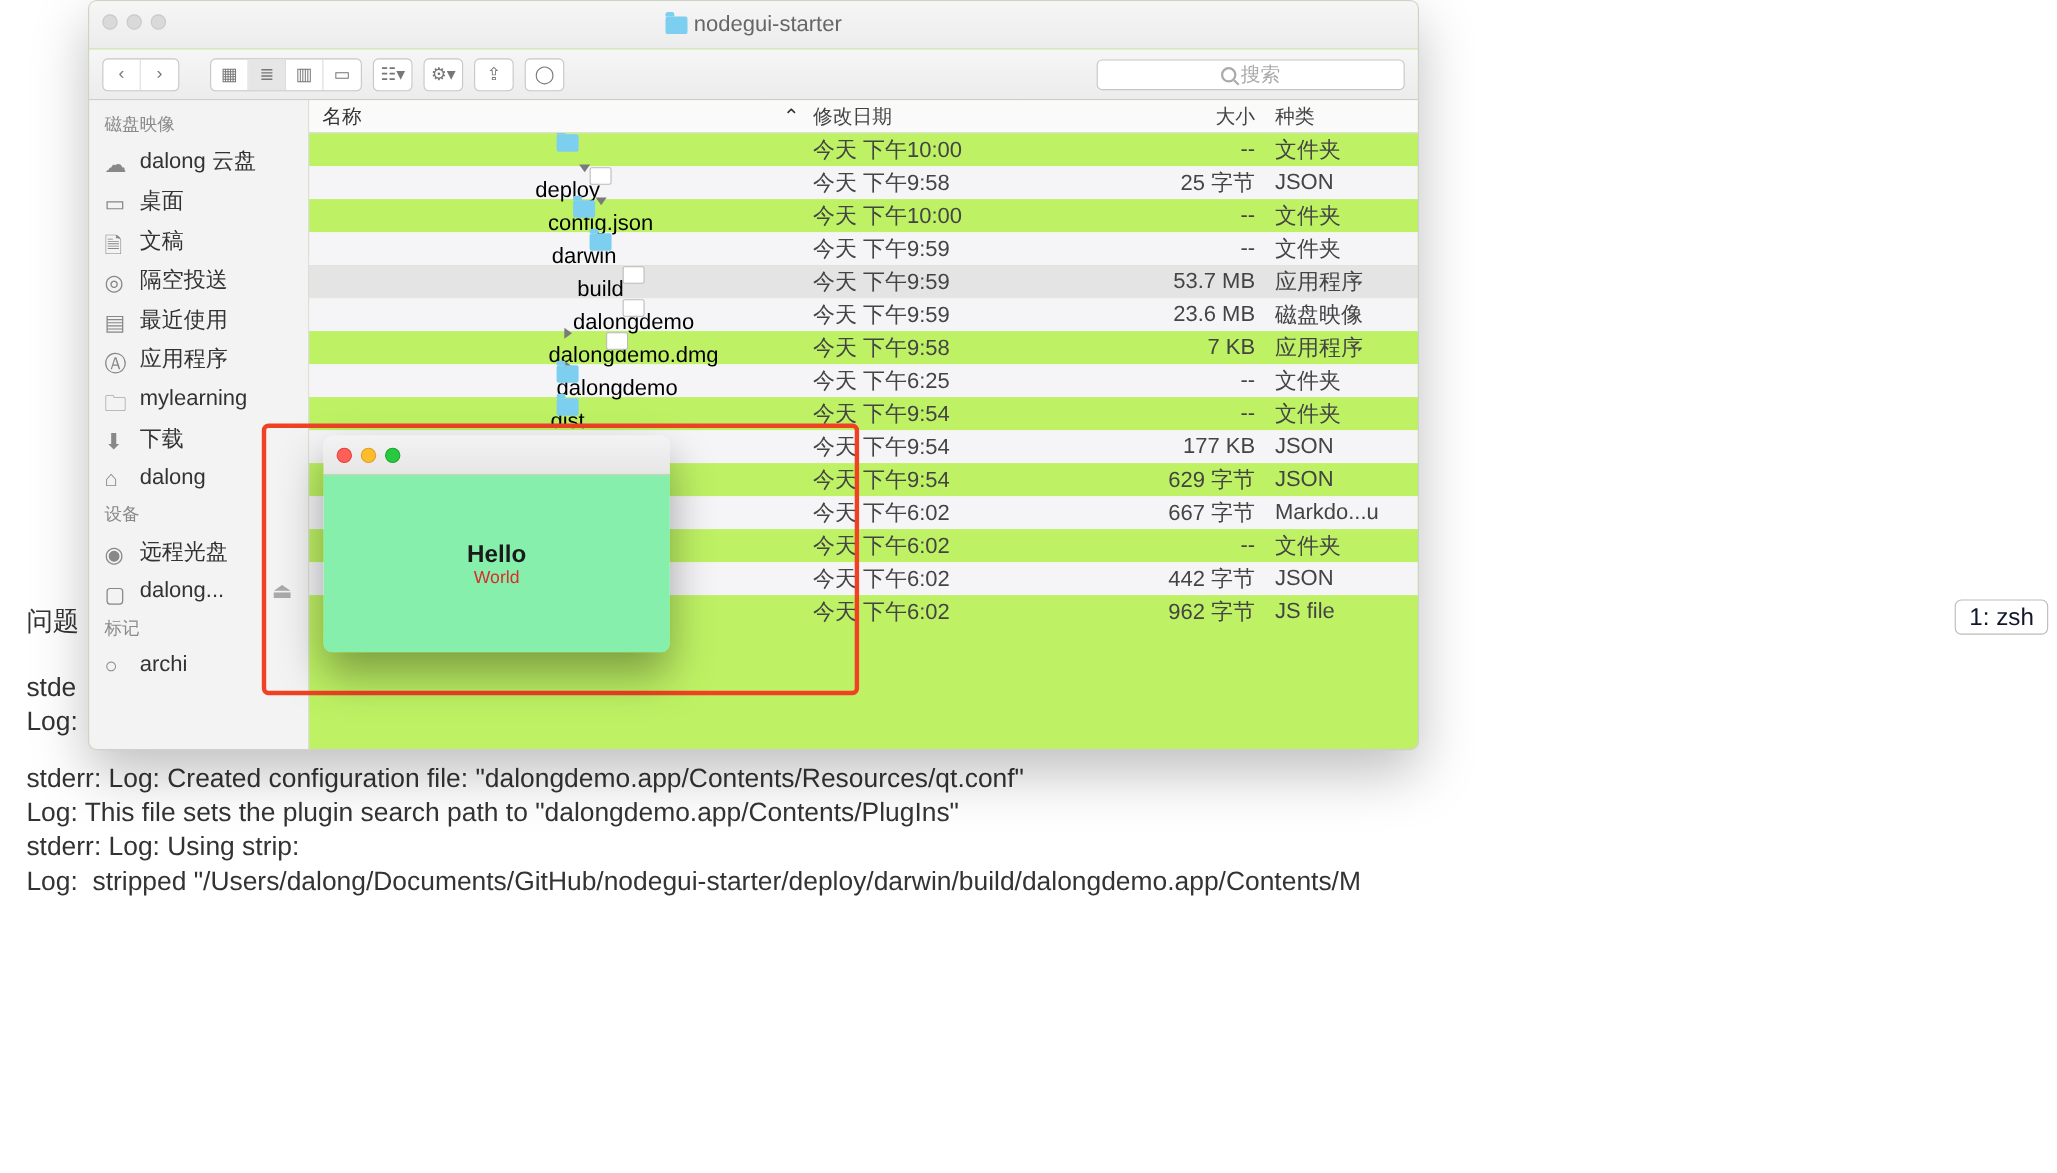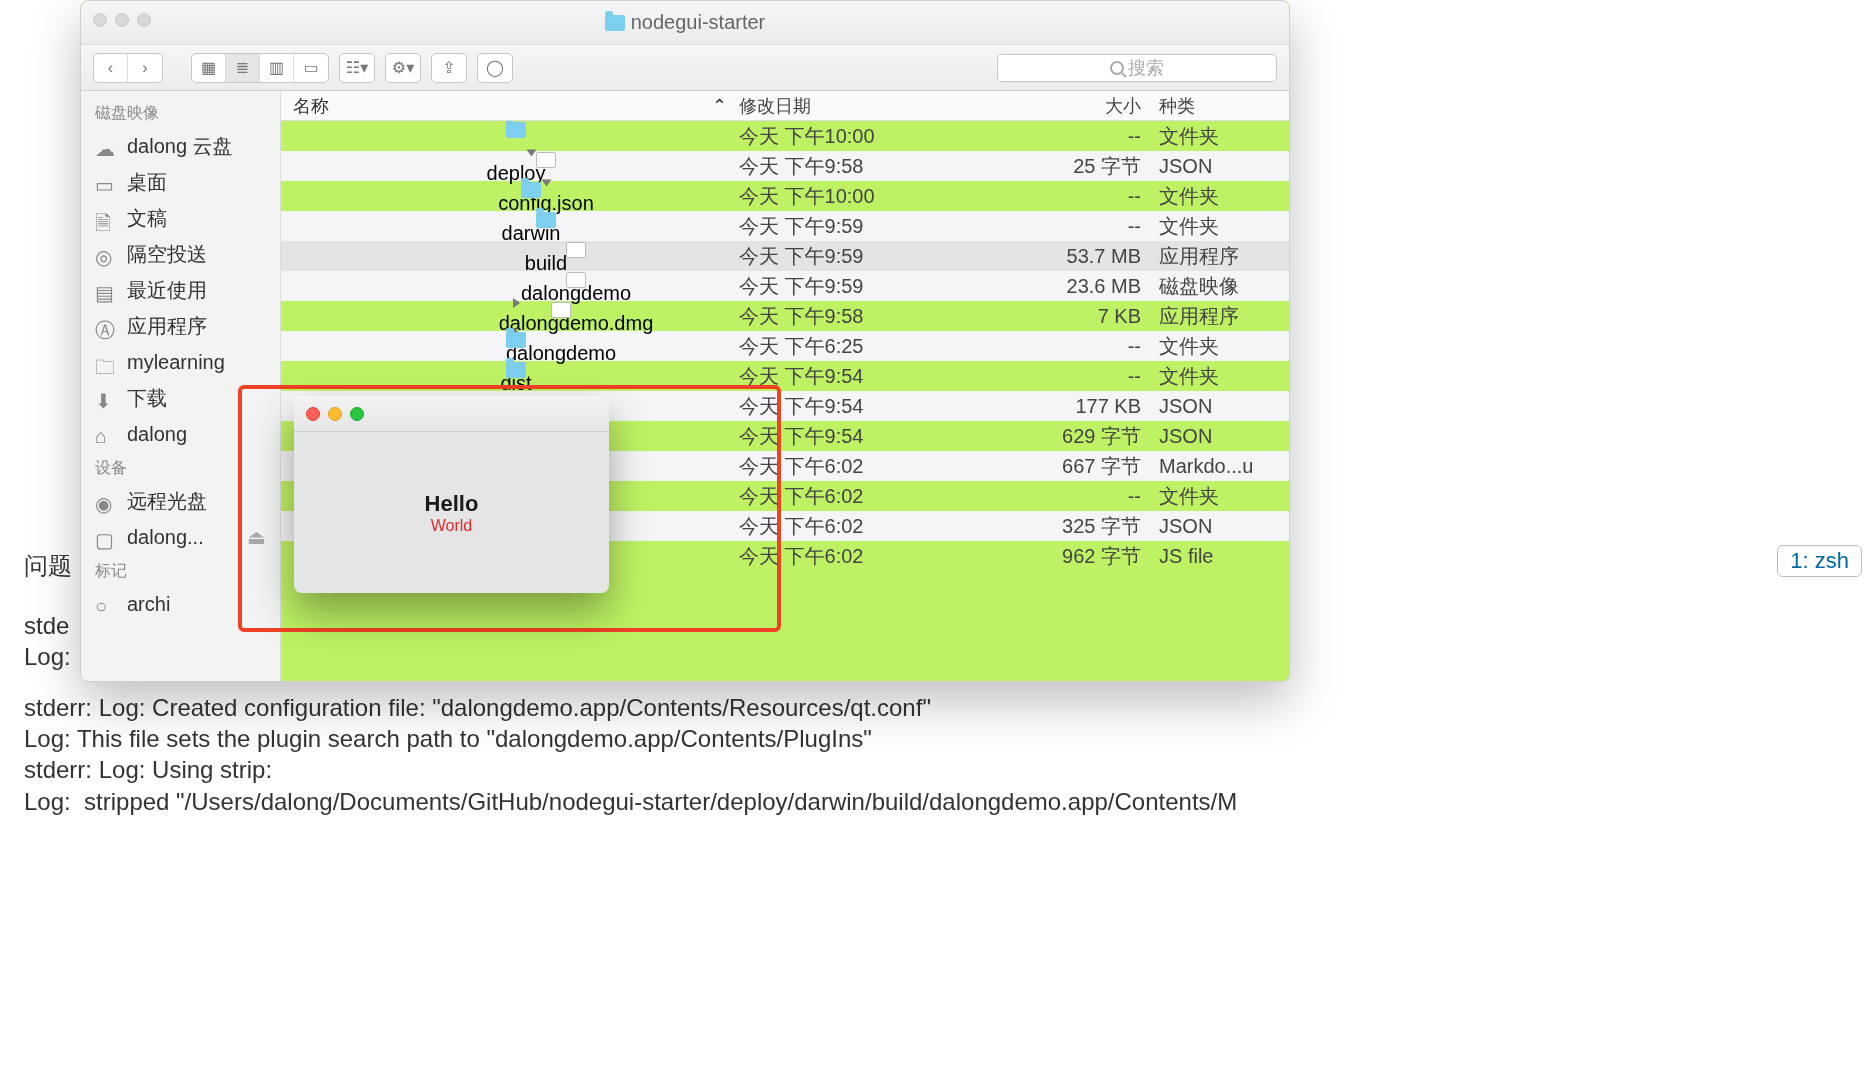--- a/index.html
+++ b/index.html
@@ -4,21 +4,21 @@
 <style>
 * { margin: 0; padding: 0; box-sizing: border-box; font-family: -apple-system, "Helvetica Neue", Arial, sans-serif; }
 body { background: #fff; width: 1870px; height: 1066px; position: relative; overflow: hidden; }
 
 
 .terminal-bg { position: absolute; left: 0; top: 0; right: 0; bottom: 0; padding: 0; font-family: "Menlo", "Monaco", monospace; font-size: 24px; color: #333; }
 .terminal-line { white-space: pre; line-height: 1.3; }
 .terminal-top { position: absolute; left: 24px; top: 550px; }
 .terminal-mid { position: absolute; left: 24px; top: 610px; }
 .terminal-block { position: absolute; left: 24px; top: 692px; }
-.terminal-pill { position: absolute; right: 8px; top: 545px; border: 1px solid #bbb; border-radius: 6px; padding: 2px 12px; font-size: 22px; color: #0369a1; background: #fff; }
+.terminal-pill { position: absolute; right: 8px; top: 545px; border: 1px solid #bbb; border-radius: 6px; padding: 2px 12px; font-size: 22px; color: #0f172a; background: #fff; }
 
 
 .finder { position: absolute; left: 80px; top: 0; width: 1210px; height: 682px; background: #bef264; border: 1px solid #d0d0d0; border-radius: 8px; box-shadow: 0 20px 50px rgba(0,0,0,0.25); overflow: hidden; }
 .finder-title { position: absolute; left: 0; top: 0; right: 0; height: 44px; display: flex; align-items: center; justify-content: center; gap: 6px; background: linear-gradient(#f6f6f6,#ececec); border-bottom: 1px solid #ddd; }
 .traffic { position: absolute; left: 12px; top: 12px; display: flex; gap: 8px; }
 .dot { width: 14px; height: 14px; border-radius: 50%; background: #d9d9d9; border: 1px solid #c8c8c8; }
 .folder-icon-sm { width: 20px; height: 16px; background: #7dcff0; border-radius: 2px; position: relative; }
 .folder-icon-sm::before { content:""; position:absolute; left:0; top:-4px; width:8px; height:4px; background:#7dcff0; border-radius:2px 2px 0 0; }
 .finder-title span { font-size: 20px; color: #666; }
 
@@ -68,21 +68,21 @@
 
 .highlight-rect { position:absolute; left: 238px; top: 385px; width: 543px; height: 247px; border: 4px solid #ef4224; border-radius: 6px; pointer-events:none; }
 
 
 .appwin { position:absolute; left: 294px; top: 396px; width: 315px; height: 197px; border-radius: 8px; overflow:hidden; box-shadow: 0 20px 40px rgba(0,0,0,0.35); }
 .appwin-title { height: 36px; background: linear-gradient(#f3f3f3,#e6e6e6); display:flex; align-items:center; padding-left:12px; gap:8px; border-bottom:1px solid #ccc; }
 .adot { width:14px; height:14px; border-radius:50%; }
 .adot.r{ background:#ff5f57; border:1px solid #e14239;}
 .adot.y{ background:#ffbd2e; border:1px solid #dfa023;}
 .adot.g{ background:#28c940; border:1px solid #17a82c;}
-.appwin-body { height: calc(100% - 36px); background: #e5e5e5; display:flex; flex-direction:column; align-items:center; justify-content:center; }
+.appwin-body { height: calc(100% - 36px); background: #86efac; display:flex; flex-direction:column; align-items:center; justify-content:center; }
 .appwin-h { font-weight:700; font-size:22px; color:#1a1a1a; }
 .appwin-w { font-size:16px; color:#d92c2c; }
 </style>
 </head>
 <body>
 
 <div class="terminal-bg">
   <div class="terminal-top">
     <div class="terminal-line">问题</div>
   </div>
@@ -338,21 +338,21 @@
             <div class="col-size">--</div>
             <div class="col-kind">文件夹</div>
           </div>
           <div class="row">
             <div class="col-name indent0">
               <span class="tri none"></span>
               <span class="ficon file"></span>
               <span></span>
             </div>
             <div class="col-date">今天 下午6:02</div>
-            <div class="col-size">325 字节</div>
+            <div class="col-size">442 字节</div>
             <div class="col-kind">JSON</div>
           </div>
           <div class="row">
             <div class="col-name indent0">
               <span class="tri none"></span>
               <span class="ficon file"></span>
               <span></span>
             </div>
             <div class="col-date">今天 下午6:02</div>
             <div class="col-size">962 字节</div>

